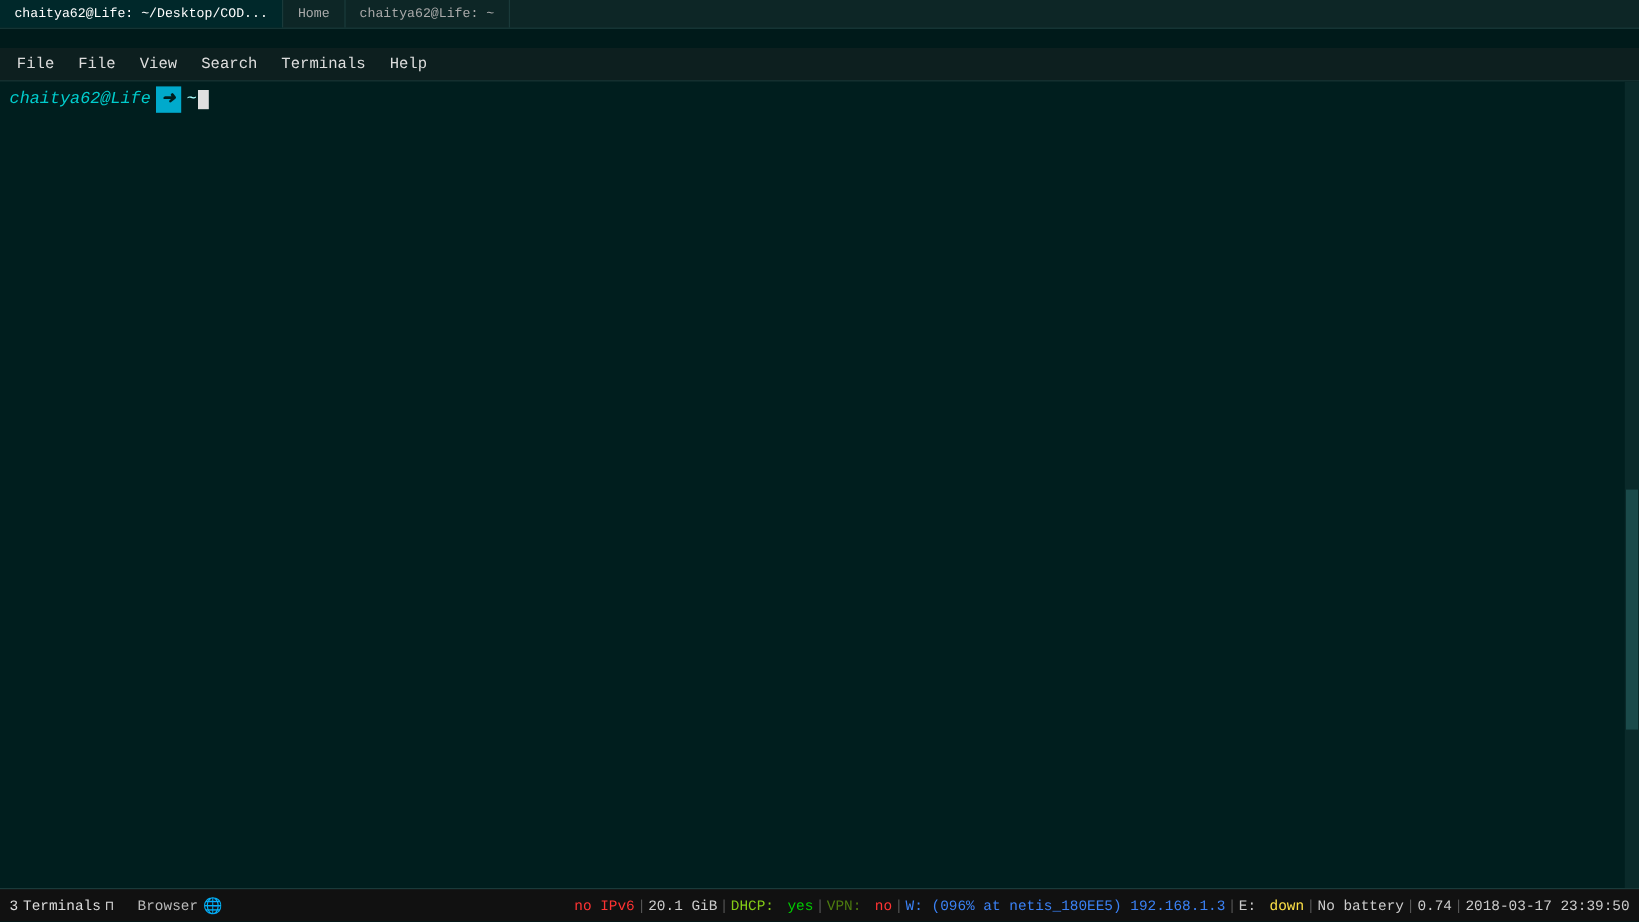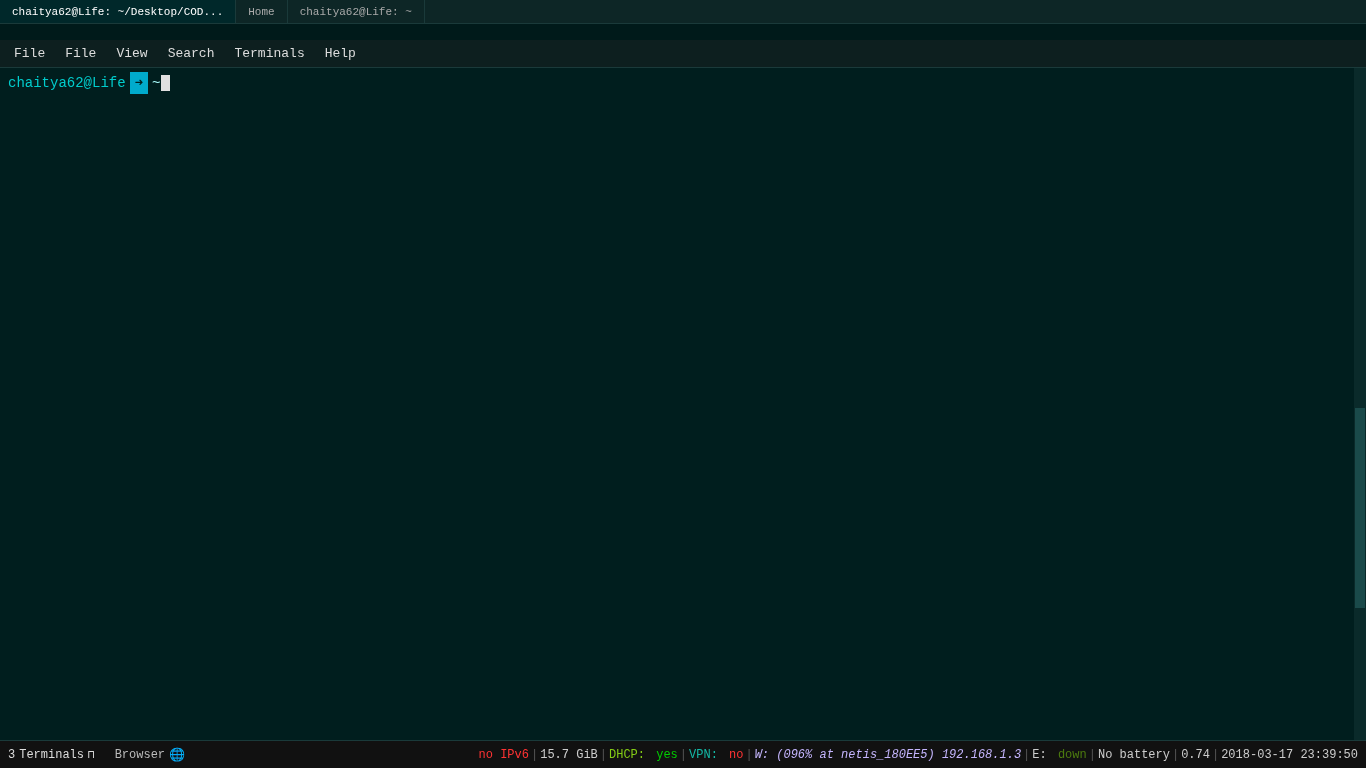--- a/index.html
+++ b/index.html
@@ -86,20 +86,21 @@
       position: relative;
     }
 
     .prompt-line {
       display: flex;
       flex-direction: row;
       align-items: center;
       font-size: 14px;
       line-height: 22px;
       white-space: nowrap;
+      font-style: italic;
     }
 
     .prompt-user {
       color: #00cccc;
     }
 
     .prompt-arrow-box {
       background: #00aacc;
       color: #001e1e;
       font-weight: bold;
@@ -192,38 +193,37 @@
 
     .status-dhcp-label {
       color: #84cc16;
     }
 
     .status-dhcp-val {
       color: #00cc00;
     }
 
     .status-vpn-label {
-      color: #14b8a6;
+      color: #4d7c0f;
     }
 
     .status-vpn-val {
       color: #ff3333;
     }
 
     .status-wifi {
-      color: #c4b5fd;
-      font-style: italic;
+      color: #3b82f6;
     }
 
     .status-e-label {
       color: #cccccc;
     }
 
     .status-e-val {
-      color: #4d7c0f;
+      color: #fde047;
     }
 
     .status-battery {
       color: #cccccc;
     }
 
     .status-datetime {
       color: #cccccc;
     }
 
@@ -291,21 +291,21 @@
     <span>Terminals</span>
     <span class="status-pin">⊓</span>
   </span>
   <span class="status-browser">
     <span>Browser</span>
     <span class="globe-icon">🌐</span>
   </span>
   <span class="status-spacer"></span>
   <span class="status-no-ipv6">no IPv6</span>
   <span class="status-sep">|</span>
-  <span class="status-size">15.7 GiB</span>
+  <span class="status-size">20.1 GiB</span>
   <span class="status-sep">|</span>
   <span class="status-dhcp-label">DHCP:</span>
   <span class="status-sep">&nbsp;</span>
   <span class="status-dhcp-val">yes</span>
   <span class="status-sep">|</span>
   <span class="status-vpn-label">VPN:</span>
   <span class="status-sep">&nbsp;</span>
   <span class="status-vpn-val">no</span>
   <span class="status-sep">|</span>
   <span class="status-wifi">W: (096% at netis_180EE5) 192.168.1.3</span>

